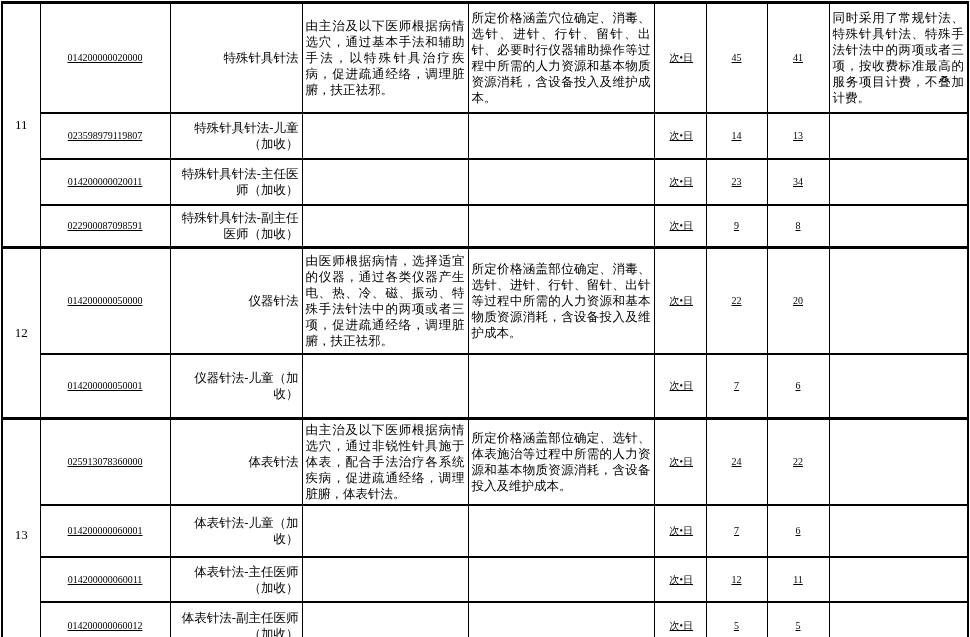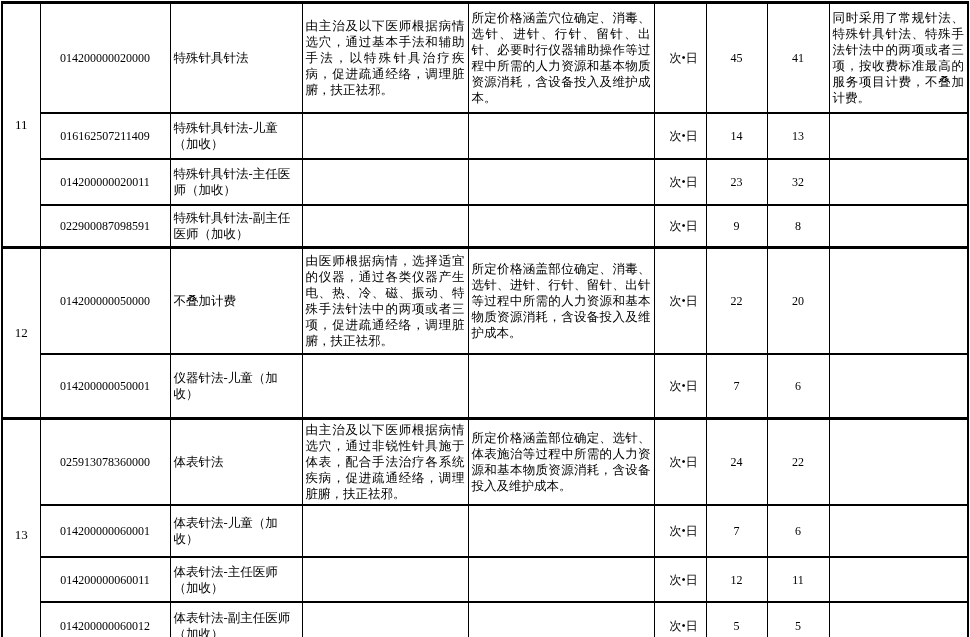--- a/index.html
+++ b/index.html
@@ -22,22 +22,22 @@
     border-bottom:2px solid #000;
     vertical-align:middle;
     padding:1px 3px;
     font-size:12.5px;
     line-height:16px;
     overflow:hidden;
     word-break:break-all;
   }
   tr.group-start td{border-top:3px solid #000;}
   .seq{text-align:center;font-size:13px;}
-  .code{text-align:center;font-size:12px;white-space:nowrap;padding:1px 15px;}
-  .name{text-align:left;}
+  .code{text-align:center;font-size:10px;white-space:nowrap;padding:1px 15px;text-decoration:underline;}
+  .name{text-align:right;}
   .desc,.coverage,.note{
     text-align:justify;
     text-justify:inter-character;
   }
   
   .h-g1r0 td{height:106px;}
   .h-g1r1 td{height:42px;}
   .h-g1r2 td{height:42px;}
   .h-g1r3 td{height:38px;}
   .h-g2r0 td{height:102px;}
@@ -69,54 +69,54 @@
       <td class="code">014200000020000</td>
       <td class="name">特殊针具针法</td>
       <td class="desc">由主治及以下医师根据病情选穴，通过基本手法和辅助手法，以特殊针具治疗疾病，促进疏通经络，调理脏腑，扶正祛邪。</td>
       <td class="coverage">所定价格涵盖穴位确定、消毒、选针、进针、行针、留针、出针、必要时行仪器辅助操作等过程中所需的人力资源和基本物质资源消耗，含设备投入及维护成本。</td>
       <td class="code">次•日</td>
       <td class="code">45</td>
       <td class="code">41</td>
       <td class="note">同时采用了常规针法、特殊针具针法、特殊手法针法中的两项或者三项，按收费标准最高的服务项目计费，不叠加计费。</td>
     </tr>
     <tr class="h-g1r1">
-      <td class="code">016162507211409</td>
+      <td class="code">023598979119807</td>
       <td class="name">特殊针具针法-儿童（加收）</td>
       <td class="desc"></td>
       <td class="coverage"></td>
       <td class="code">次•日</td>
       <td class="code">14</td>
       <td class="code">13</td>
       <td class="note"></td>
     </tr>
     <tr class="h-g1r2">
       <td class="code">014200000020011</td>
       <td class="name">特殊针具针法-主任医师（加收）</td>
       <td class="desc"></td>
       <td class="coverage"></td>
       <td class="code">次•日</td>
       <td class="code">23</td>
-      <td class="code">32</td>
+      <td class="code">34</td>
       <td class="note"></td>
     </tr>
     <tr class="h-g1r3">
       <td class="code">022900087098591</td>
       <td class="name">特殊针具针法-副主任医师（加收）</td>
       <td class="desc"></td>
       <td class="coverage"></td>
       <td class="code">次•日</td>
       <td class="code">9</td>
       <td class="code">8</td>
       <td class="note"></td>
     </tr>
 
     <tr class="group-start h-g2r0">
       <td class="seq" rowspan="2">12</td>
       <td class="code">014200000050000</td>
-      <td class="name">不叠加计费</td>
+      <td class="name">仪器针法</td>
       <td class="desc">由医师根据病情，选择适宜的仪器，通过各类仪器产生电、热、冷、磁、振动、特殊手法针法中的两项或者三项，促进疏通经络，调理脏腑，扶正祛邪。</td>
       <td class="coverage">所定价格涵盖部位确定、消毒、选针、进针、行针、留针、出针等过程中所需的人力资源和基本物质资源消耗，含设备投入及维护成本。</td>
       <td class="code">次•日</td>
       <td class="code">22</td>
       <td class="code">20</td>
       <td class="note"></td>
     </tr>
     <tr class="h-g2r1">
       <td class="code">014200000050001</td>
       <td class="name">仪器针法-儿童（加收）</td>
@@ -125,21 +125,21 @@
       <td class="code">次•日</td>
       <td class="code">7</td>
       <td class="code">6</td>
       <td class="note"></td>
     </tr>
 
     <tr class="group-start h-g3r0">
       <td class="seq" rowspan="4">13</td>
       <td class="code">025913078360000</td>
       <td class="name">体表针法</td>
-      <td class="desc">由主治及以下医师根据病情选穴，通过非锐性针具施于体表，配合手法治疗各系统疾病，促进疏通经络，调理脏腑，扶正祛邪。</td>
+      <td class="desc">由主治及以下医师根据病情选穴，通过非锐性针具施于体表，配合手法治疗各系统疾病，促进疏通经络，调理脏腑，体表针法。</td>
       <td class="coverage">所定价格涵盖部位确定、选针、体表施治等过程中所需的人力资源和基本物质资源消耗，含设备投入及维护成本。</td>
       <td class="code">次•日</td>
       <td class="code">24</td>
       <td class="code">22</td>
       <td class="note"></td>
     </tr>
     <tr class="h-g3r1">
       <td class="code">014200000060001</td>
       <td class="name">体表针法-儿童（加收）</td>
       <td class="desc"></td>

